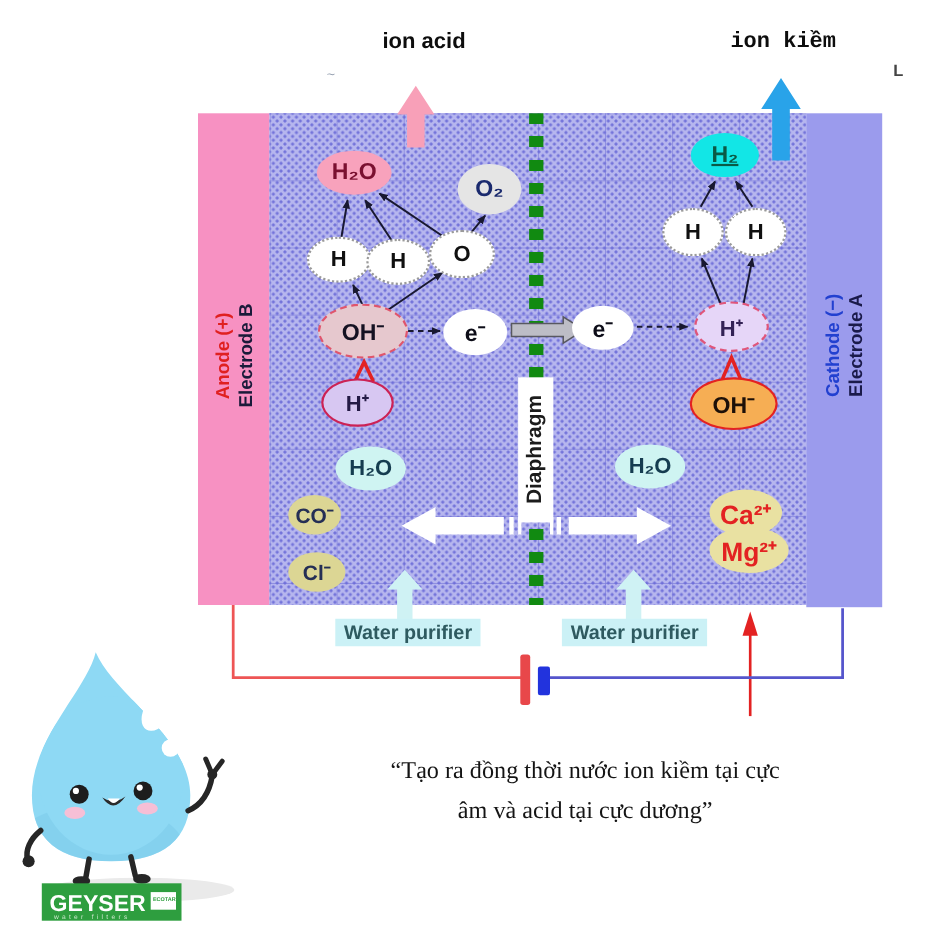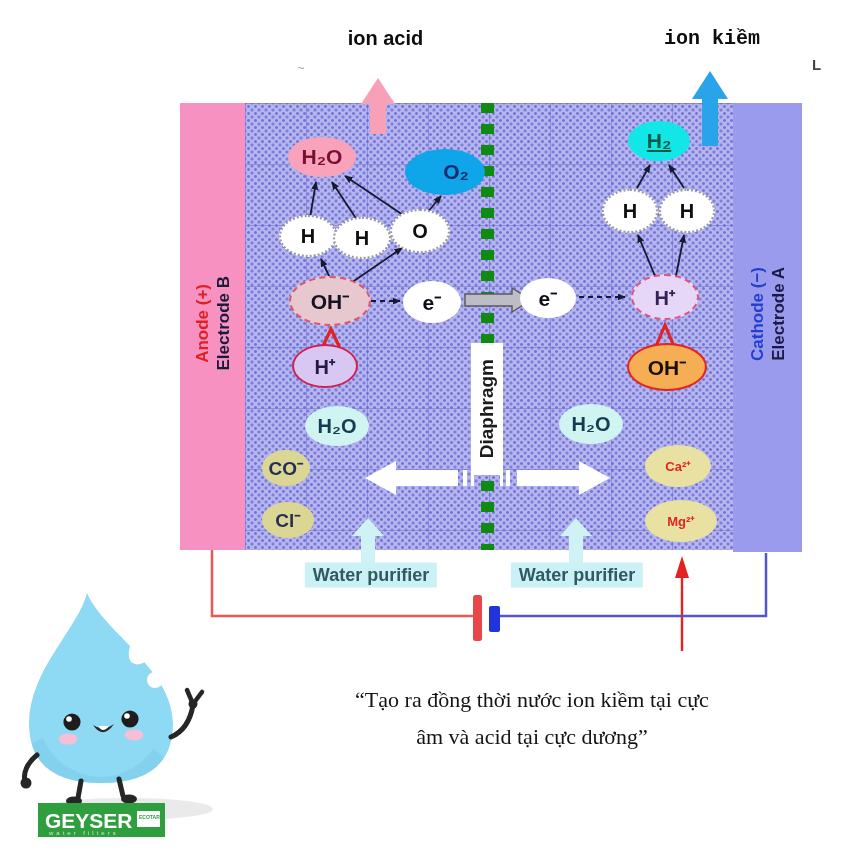--- a/index.html
+++ b/index.html
@@ -27,30 +27,30 @@
   .vtext{writing-mode:vertical-rl;transform:rotate(180deg);font-weight:bold;font-size:17px;
          line-height:1.25;white-space:nowrap;}
   .diaphragm-box{left:471px;top:343px;width:32px;height:132px;background:#fff;z-index:3;
     display:flex;align-items:center;justify-content:center;}
   .diaphragm-box .vtext{font-size:19px;color:#1c1c1c;font-weight:600;}
   
   .bub{position:absolute;border-radius:50%;display:flex;align-items:center;justify-content:center;
        font-weight:bold;transform:translate(-50%,-50%);z-index:5;white-space:nowrap;}
   .b-dot{background:#fff;border:2.5px dotted #9a9a9a;color:#101010;font-size:20px;}
   .b-h2oacid{background:#F8A2BC;color:#7A1030;font-size:21px;}
-  .b-o2{background:#0ea5e9;color:#1A2A6E;font-size:21px;padding-left:22px;}
+  .b-o2{background:#e5e5e5;color:#1A2A6E;font-size:21px;}
   .b-h2{background:#12E6E6;color:#0A5A46;font-size:21px;}
   .b-ohA{background:#E6C8CE;border:2px dashed #E0556C;color:#141122;font-size:21px;}
   .b-hpA{background:#D7C7F2;border:2px solid #CC2255;color:#241A45;font-size:20px;}
   .b-e{background:#fff;color:#0d0d18;font-size:21px;}
   .b-hpC{background:#E6D6F8;border:2px dashed #E0557A;color:#332255;font-size:20px;}
   .b-ohC{background:#F6AE54;border:2.5px solid #E32222;color:#1d1008;font-size:21px;}
   .b-cyan{background:#CFF4F2;color:#153C50;font-size:20px;}
   .b-khaki{background:#DCD694;color:#252F55;font-size:19px;}
-  .b-mineral{background:#E9E1A2;color:#E32222;font-size:13px;}
+  .b-mineral{background:#E9E1A2;color:#E32222;font-size:24px;}
   
   .toplabel{font-weight:bold;font-size:20px;color:#0d0d0d;text-align:center;z-index:6;}
   .purifier{background:#CBF1F6;color:#2E5A60;font-weight:bold;font-size:18px;
             padding:2px 8px;transform:translate(-50%,-50%);z-index:6;}
   .quote{left:225px;top:681px;width:614px;text-align:center;z-index:6;
          font-family:"Liberation Serif",serif;font-size:22px;line-height:37px;color:#141414;}
   .artifact{color:#444;font-weight:bold;font-size:15px;z-index:6;}
   .squiggle{color:#9aa4b4;font-size:13px;z-index:6;}
   svg{display:block;}
   .overlay{left:0;top:0;z-index:4;pointer-events:none;}
@@ -145,21 +145,21 @@
   <div class="bub b-hpC" style="left:665px;top:297px;width:64px;height:42px;">H⁺</div>
   <div class="bub b-ohC" style="left:667px;top:367px;width:76px;height:44px;">OH⁻</div>
   <div class="bub b-dot" style="left:630px;top:211px;width:52px;height:40px;">H</div>
   <div class="bub b-dot" style="left:687px;top:211px;width:52px;height:40px;">H</div>
   <div class="bub b-h2" style="left:659px;top:141px;width:62px;height:40px;text-decoration:underline;">H₂</div>
   <div class="bub b-cyan" style="left:337px;top:426px;width:64px;height:40px;">H₂O</div>
   <div class="bub b-khaki" style="left:286px;top:468px;width:48px;height:36px;">CO⁻</div>
   <div class="bub b-khaki" style="left:288px;top:520px;width:52px;height:36px;">Cl⁻</div>
   <div class="bub b-cyan" style="left:591px;top:424px;width:64px;height:40px;">H₂O</div>
   <div class="bub b-mineral" style="left:678px;top:466px;width:66px;height:42px;">Ca²⁺</div>
-  <div class="bub b-mineral" style="left:681px;top:521px;width:72px;height:42px;">Mg²⁺</div>
+  <div class="bub b-mineral" style="left:681px;top:500px;width:72px;height:42px;">Mg²⁺</div>
 
   <div class="abs purifier" style="left:371px;top:575px;">Water purifier</div>
   <div class="abs purifier" style="left:577px;top:575px;">Water purifier</div>
 
   <div class="abs quote">
     <div>“Tạo ra đồng thời nước ion kiềm tại cực</div>
     <div>âm và acid tại cực dương”</div>
   </div>
 
   <svg class="abs mascot" width="210" height="268" viewBox="0 0 210 268">

